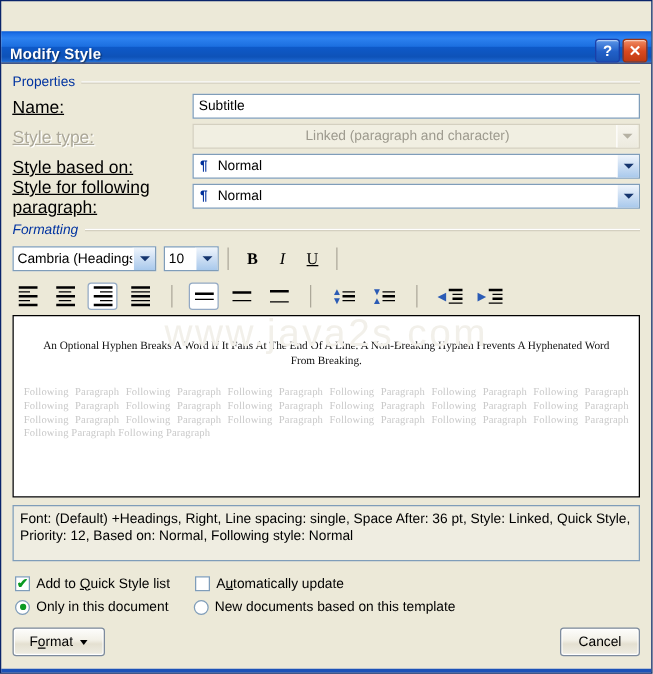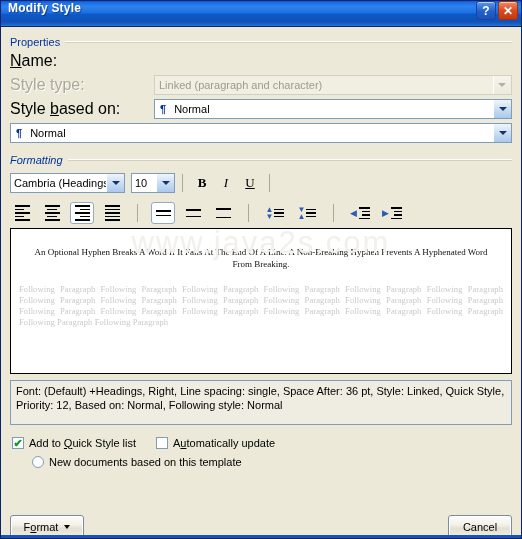--- a/index.html
+++ b/index.html
@@ -13,22 +13,23 @@
   .dialog{
     position:relative;width:522px;height:539px;box-sizing:border-box;
     border:1px solid #0A246A;background:#ECE9D8;
   }
   
   .titlebar{
     height:26px;box-sizing:border-box;
     background:linear-gradient(to bottom,
       #0A5AD4 0%, #1D70E8 8%, #2D82F0 22%, #1C6FE0 48%,
       #0E59C8 52%, #0E52B8 82%, #1A63CC 94%, #2C79D8 100%);
-    display:flex;align-items:flex-start;padding:0 3px 0 7px;
+    display:flex;align-items:flex-end;padding:0 3px 0 7px;
     border-bottom:1px solid #0A246A;
+    margin-top:24px;
   }
   .title-text{
     color:#fff;font-weight:bold;font-size:12px;flex:1;
     text-shadow:1px 1px 1px rgba(0,0,0,.45);letter-spacing:.2px;
   }
   .tb-btns{display:flex;gap:2px;align-items:center;}
   .tb-btn{
     width:20px;height:19px;box-sizing:border-box;border-radius:3px;
     border:1px solid #1C3FA8;display:flex;align-items:center;justify-content:center;
     color:#fff;font-weight:bold;font-size:12px;line-height:1;
@@ -36,31 +37,31 @@
   }
   .tb-help{background:linear-gradient(to bottom,#5E97E8,#2160C8 55%,#1A53B4);}
   .tb-close{background:linear-gradient(to bottom,#F08C64,#D94A20 52%,#C03A12);border-color:#9A3210;}
   
   .group{position:relative;margin:0 9px;}
   .group-head{display:flex;align-items:center;gap:5px;height:15px;}
   .group-label{color:#0033A0;font-size:11px;white-space:nowrap;}
   .group-rule{flex:1;height:1px;background:#D4D0C0;border-top:1px solid #fff;}
   
   .row{display:flex;align-items:center;height:24px;margin-left:9px;}
-  .lbl{width:144px;font-size:16px;color:#000;}
+  .lbl{width:144px;font-size:14px;color:#000;text-decoration:underline;}
   .lbl.dis{color:#ACA899;text-shadow:1px 1px 0 #fff;}
   u{text-decoration:underline;}
   .field{
     flex:1;height:20px;box-sizing:border-box;margin-right:9px;
     border:1px solid #7F9DB9;background:#fff;display:flex;align-items:center;
     font-size:11px;
   }
   .field .val{padding-left:4px;flex:1;overflow:hidden;white-space:nowrap;}
   .field.dis{background:#F1EFE2;border-color:#D4D0C0;}
-  .field.dis .val{color:#9D9A8E;}
+  .field.dis .val{color:#9D9A8E;text-align:center;}
   .pilcrow{color:#00309C;font-weight:bold;padding:0 4px 0 5px;font-size:11px;}
   .arrow{
     width:16px;height:18px;margin:0 1px 0 0;flex:none;
     background:linear-gradient(to bottom,#FBFBF9,#E9E7DA 46%,#D6D2C2);
     border:1px solid #fff;border-right:0;border-top:0;border-bottom:0;
     display:flex;align-items:center;justify-content:center;
   }
   .arrow.dis{background:linear-gradient(to bottom,#F6F4EC,#ECEADF);}
   .arrow i{
     display:block;width:0;height:0;
@@ -163,21 +164,21 @@
     background:#fff;margin-right:5px;display:flex;align-items:center;justify-content:center;
     color:#0B9A22;font-size:11px;line-height:10px;font-weight:bold;
   }
   .rdo{
     width:12px;height:12px;box-sizing:border-box;border:1px solid #7F9DB9;
     background:#fff;border-radius:50%;margin-right:5px;
     display:flex;align-items:center;justify-content:center;
   }
   .rdo span{width:5px;height:5px;border-radius:50%;background:#0B9A22;display:block;}
   
-  .btnrow{position:absolute;left:9px;right:9px;bottom:0;display:flex;align-items:center;}
+  .btnrow{position:absolute;left:9px;right:9px;bottom:13px;display:flex;align-items:center;}
   .btn{
     height:23px;box-sizing:border-box;border:1px solid #7D8B9E;border-radius:3px;
     background:linear-gradient(to bottom,#FDFDFC 0%,#F3F1E8 42%,#E4E0D1 58%,#EFEDE3 100%);
     display:flex;align-items:center;justify-content:center;font-size:11px;color:#000;
     box-shadow:inset 0 0 0 1px #fff;
   }
   .btn.format{width:74px;gap:6px;}
   .btn.format .tri{
     width:0;height:0;border-left:3.5px solid transparent;border-right:3.5px solid transparent;
     border-top:4px solid #000;
@@ -202,20 +203,23 @@
 
   <div class="group" style="margin-top:7px;">
     <div class="group-head">
       <span class="group-label">Properties</span>
       <span class="group-rule"></span>
     </div>
   </div>
 
   <div class="row">
     <span class="lbl"><u>N</u>ame:</span>
+    <div class="field">
+      <span class="val">Subtitle</span>
+    </div>
   </div>
 
   <div class="row">
     <span class="lbl dis">Style type:</span>
     <div class="field dis">
       <span class="val">Linked (paragraph and character)</span>
       <span class="arrow dis">
           <i></i>
         </span>
     </div>
@@ -226,20 +230,21 @@
     <div class="field">
       <span class="pilcrow">¶</span>
       <span class="val">Normal</span>
       <span class="cbo-arrow">
           <i></i>
         </span>
     </div>
   </div>
 
   <div class="row">
+    <span class="lbl"><u>S</u>tyle for following paragraph:</span>
     <div class="field">
       <span class="pilcrow">¶</span>
       <span class="val">Normal</span>
       <span class="cbo-arrow">
           <i></i>
         </span>
     </div>
   </div>
 
   <div class="group" style="margin-top:7px;font-style:italic;">
@@ -382,20 +387,26 @@
       <div class="opt">
         <span class="cbx">✔</span>
         <span>Add to <u>Q</u>uick Style list</span>
       </div>
       <div class="opt second">
         <span class="cbx"></span>
         <span>A<u>u</u>tomatically update</span>
       </div>
     </div>
     <div class="optrow">
+      <div class="opt">
+        <span class="rdo">
+            <span></span>
+          </span>
+        <span>Only in this document</span>
+      </div>
       <div class="opt second">
         <span class="rdo"></span>
         <span>New documents based on this template</span>
       </div>
     </div>
   </div>
 
   <div class="btnrow">
     <div class="btn format">
       <span>F<u>o</u>rmat</span>

